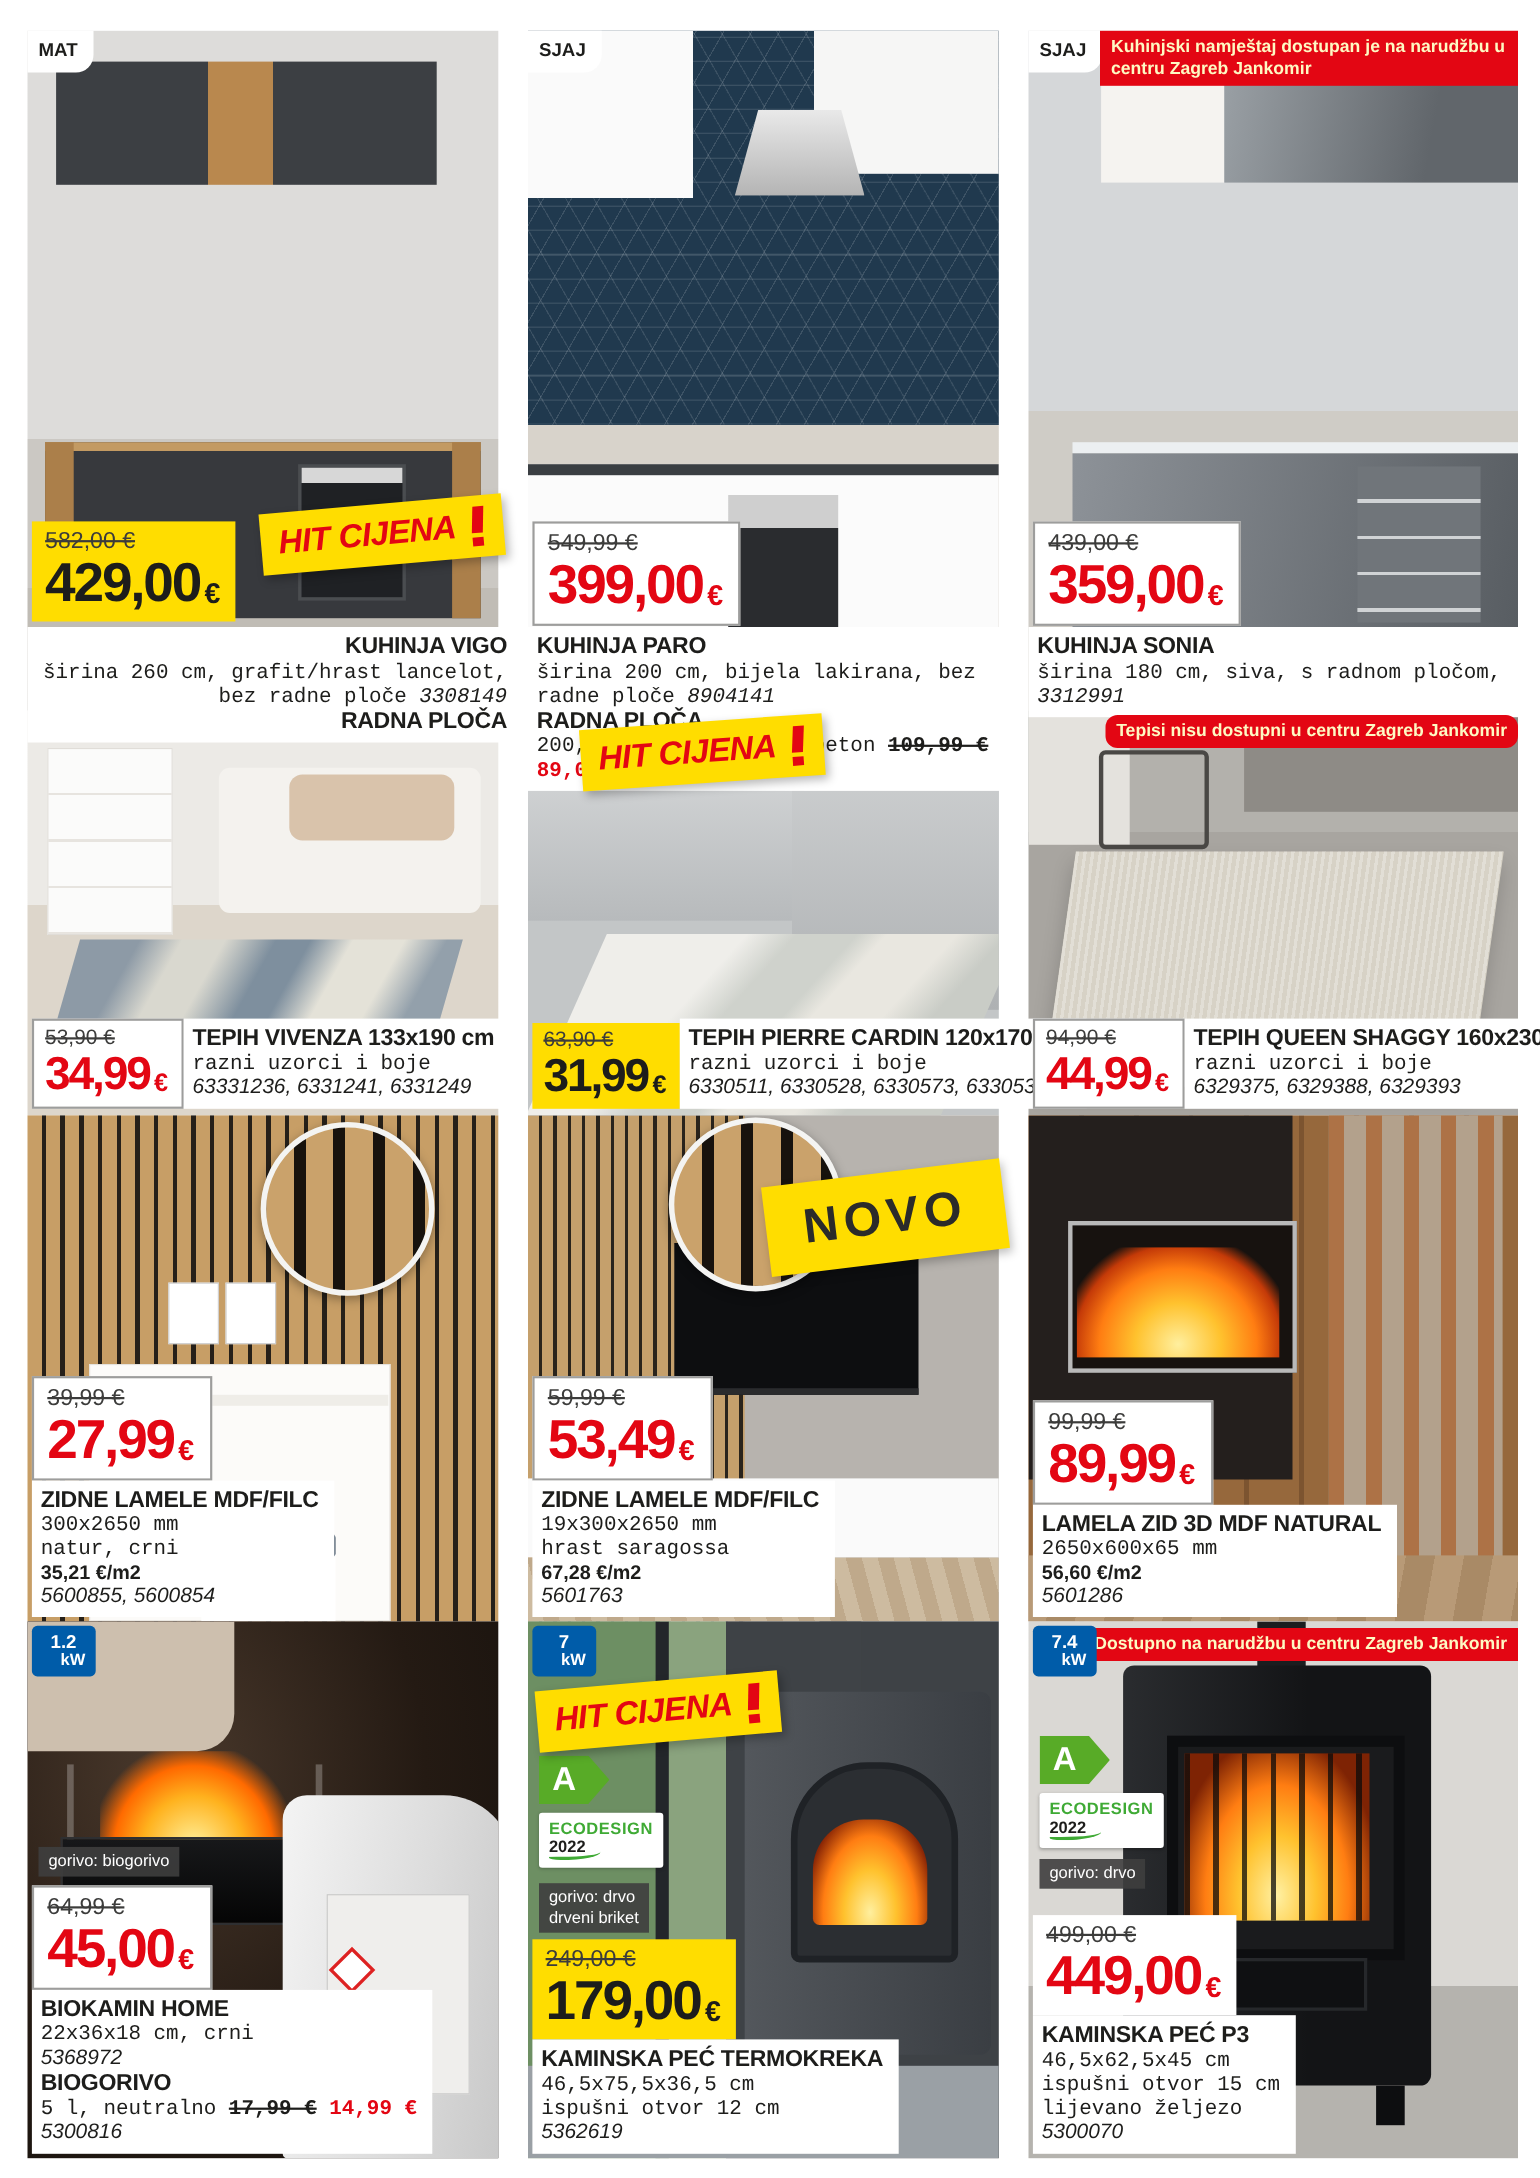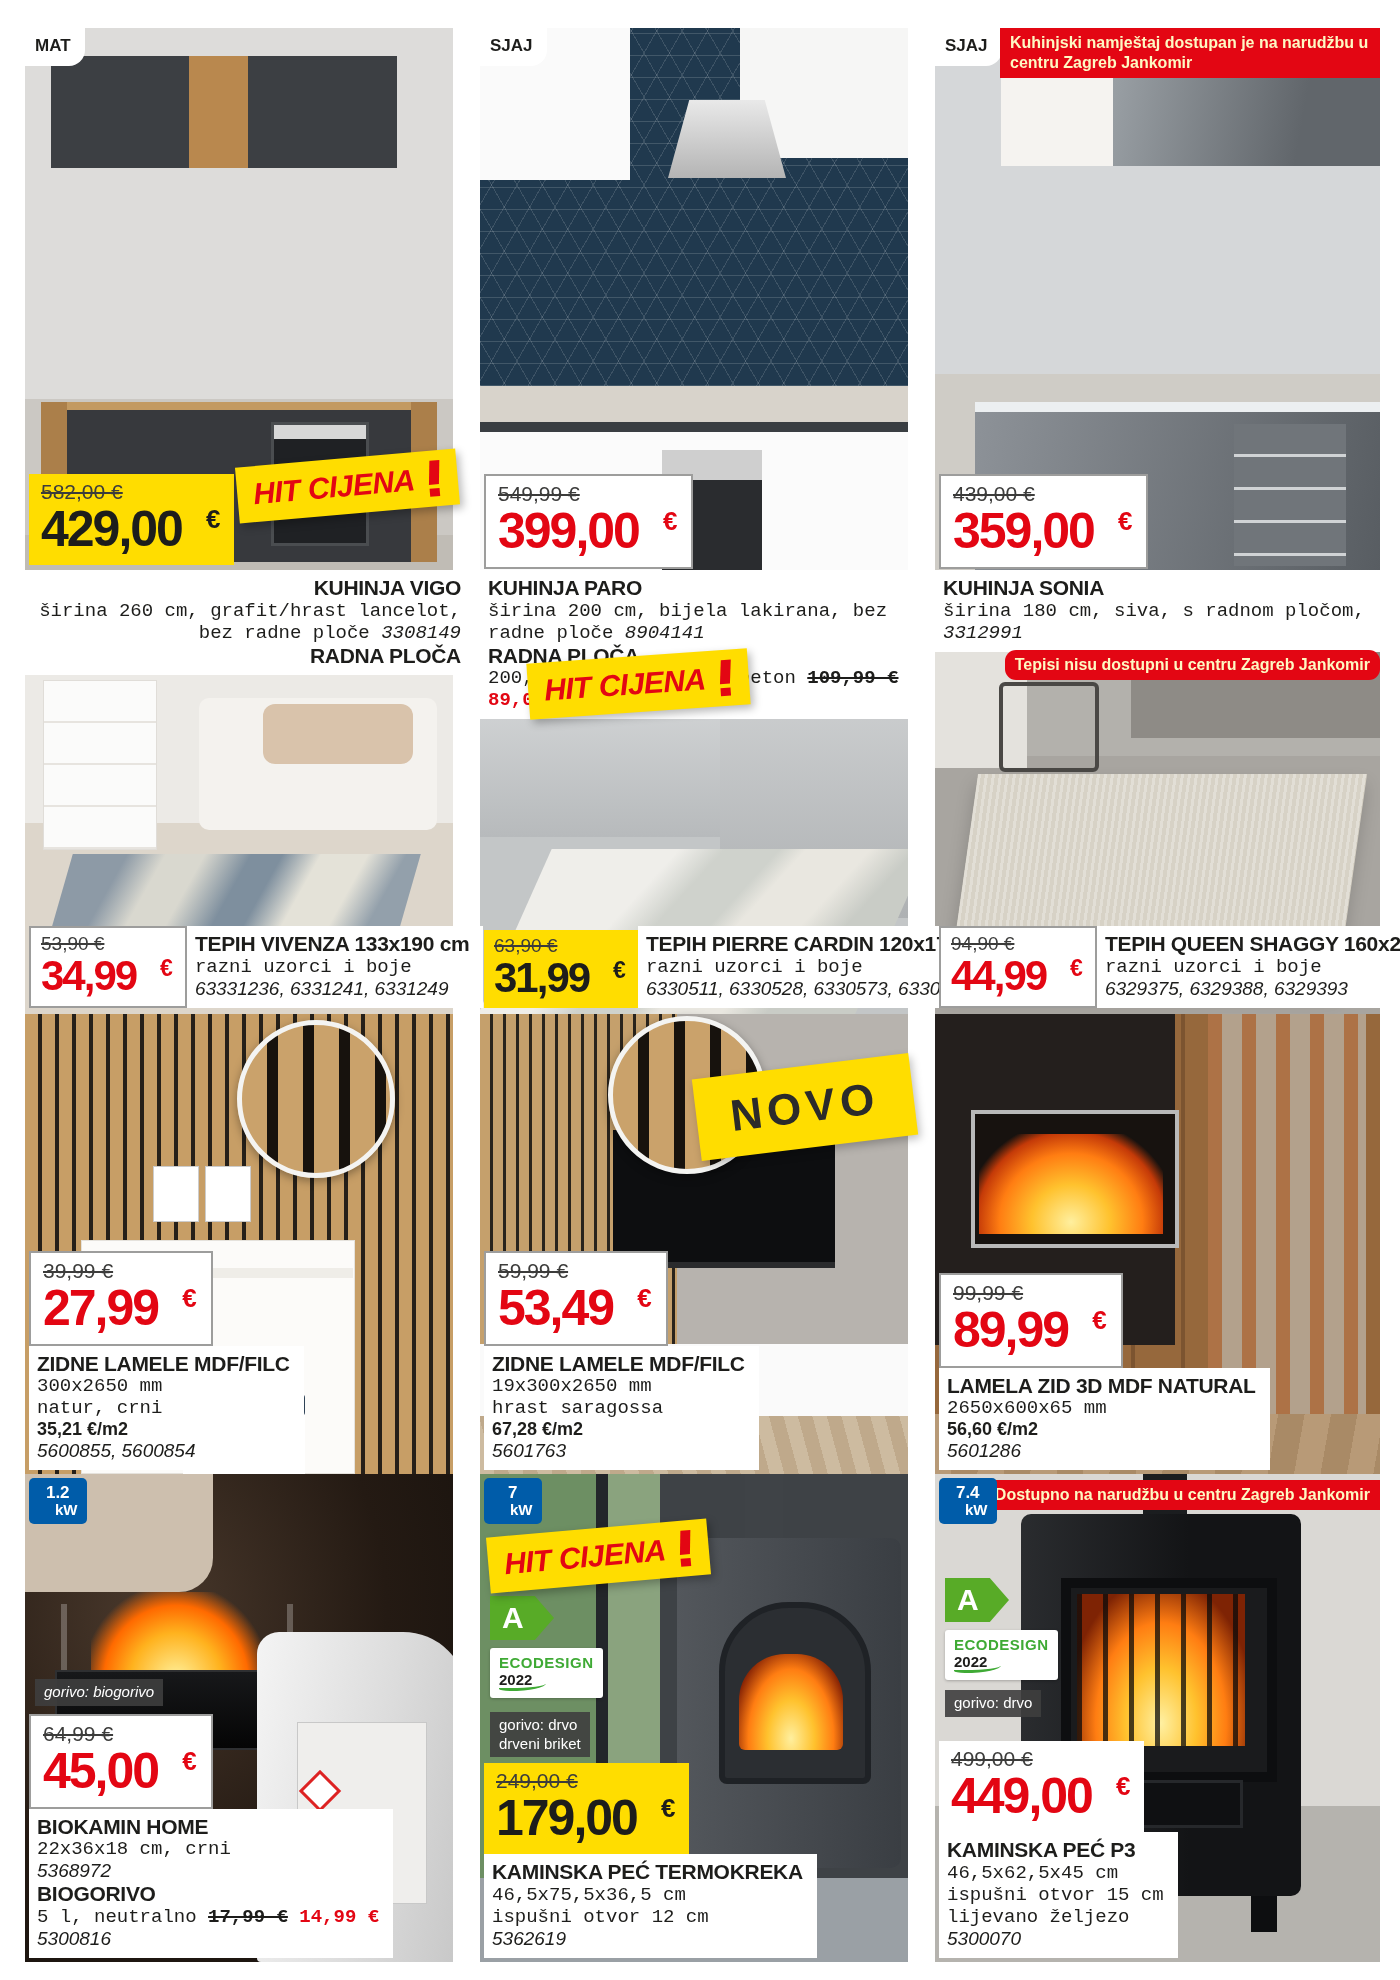--- a/index.html
+++ b/index.html
@@ -9,21 +9,21 @@
         grid-template-columns:428px 428px 445px;column-gap:27px;
         grid-template-rows:618px 368px 460px 488px;}
   .card{position:relative;}
   .photo{position:absolute;inset:0;overflow:hidden;background:#e8e7e4;}
   .photo *{position:absolute;}
 
   
   .pbox{position:relative;width:max-content;padding:6px 14px 10px 12px;z-index:6;}
   .pbox .old{font-size:21px;color:#3c3c3b;text-decoration:line-through;
              text-decoration-thickness:2px;white-space:nowrap;}
-  .pbox .newrow{display:flex;align-items:flex-start;gap:24px;}
+  .pbox .newrow{display:flex;align-items:flex-end;gap:4px;}
   .pbox .val{font-size:50px;font-weight:bold;letter-spacing:-2px;line-height:1.02;}
   .pbox .cur{font-size:26px;font-weight:bold;}
   .pbox.yellow{background:#fd0;}
   .pbox.yellow .val,.pbox.yellow .cur{color:#1d1d1b;}
   .pbox.white{background:#fff;border:2px solid #9d9d9c;}
   .pbox.white .val,.pbox.white .cur,.pbox.plain .val,.pbox.plain .cur{color:#e30613;}
   .pbox.plain{background:#fff;}
   .pbox.small{padding:5px 12px 8px 10px;}
   .pbox.small .old{font-size:19px;}
   .pbox.small .val{font-size:42px;}
@@ -462,21 +462,21 @@
       <div class="jlabel"></div>
       <div class="haz1"></div>
       <div class="haz2"></div>
       <div class="jl-txt">5L</div>
     </div>
     <div class="kw">
       <span class="v">1.2</span>
       <span class="u">kW</span>
     </div>
     <div class="stack">
-      <div class="fuel" style="margin-left:6px;margin-bottom:8px;font-style:italic;">gorivo: biogorivo</div>
+      <div class="fuel" style="margin-left:6px;margin-bottom:8px;">gorivo: biogorivo</div>
       <div class="pbox white">
         <div class="old">64,99 €</div>
         <div class="newrow">
               <span class="val">45,00</span>
               <span class="cur">€</span>
             </div>
       </div>
       <div class="desc">
         <div class="title">BIOKAMIN HOME</div>
         <div class="ln">22x36x18 cm, crni</div>

